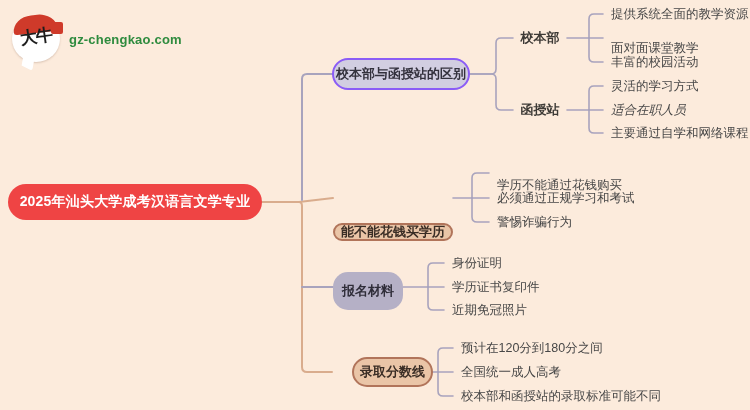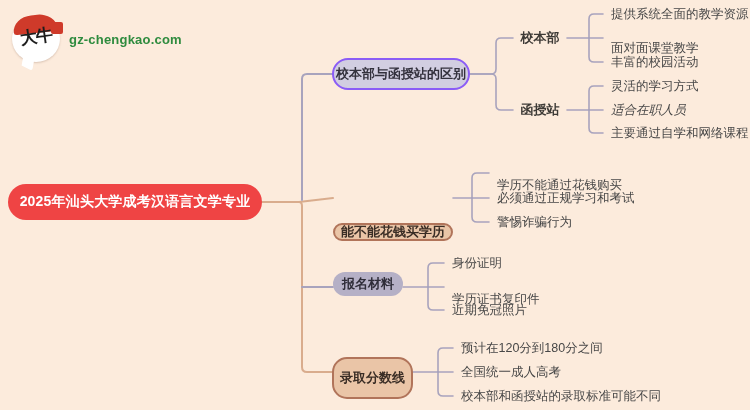--- a/index.html
+++ b/index.html
@@ -28,23 +28,23 @@
   .logo-sub{font-size:13px;font-weight:bold;color:#2e8b3e;margin-top:2px;letter-spacing:.2px;}
 
   
   .pill{display:flex;align-items:center;justify-content:center;white-space:nowrap;font-weight:bold;}
   .root-pill{left:8px;top:184px;width:254px;height:36px;border-radius:18px;background:#ef4444;
              color:#ffffff;font-size:14px;letter-spacing:.2px;}
   .pill-lav{left:332px;top:58px;width:138px;height:32px;border-radius:16px;background:#d2cee1;
             border:2px solid #8b5cf6;color:#33313d;font-size:13px;}
   .pill-tan2{left:333px;top:183px;width:120px;height:18px;border-radius:15px;background:#eac5a7;
              border:2px solid #b1745a;color:#3a2d25;font-size:13px;margin-top:40px;}
-  .pill-gray{left:333px;top:272px;width:70px;height:24px;border-radius:15px;background:#b5b0c6;
+  .pill-gray{left:333px;top:272px;width:70px;height:38px;border-radius:15px;background:#b5b0c6;
              color:#2f2d39;font-size:13px;}
-  .pill-tan4{left:332px;top:357px;width:81px;height:42px;border-radius:15px;background:#eac5a7;
+  .pill-tan4{left:352px;top:357px;width:81px;height:30px;border-radius:15px;background:#eac5a7;
              border:2px solid #b1745a;color:#3a2d25;font-size:13px;}
 
   
   .grp{width:58px;height:18px;line-height:18px;text-align:center;font-size:13px;font-weight:bold;color:#3d3a36;white-space:nowrap;}
   .leaf{height:18px;line-height:18px;font-size:12.5px;color:#474747;white-space:nowrap;}
 </style>
 </head>
 <body>
 
 <div id="stage">
@@ -117,20 +117,20 @@
 
   <div class="node leaf" style="left:611px;top:77px;">灵活的学习方式</div>
   <div class="node leaf" style="left:611px;top:101px;font-style:italic;">适合在职人员</div>
   <div class="node leaf" style="left:611px;top:124px;">主要通过自学和网络课程</div>
 
   <div class="node leaf" style="left:497px;top:176px;">学历不能通过花钱购买</div>
   <div class="node leaf" style="left:497px;top:189px;">必须通过正规学习和考试</div>
   <div class="node leaf" style="left:497px;top:213px;">警惕诈骗行为</div>
 
   <div class="node leaf" style="left:452px;top:254px;text-align:center;">身份证明</div>
-  <div class="node leaf" style="left:452px;top:290px;">学历证书复印件</div>
+  <div class="node leaf" style="left:452px;top:278px;">学历证书复印件</div>
   <div class="node leaf" style="left:452px;top:301px;">近期免冠照片</div>
 
   <div class="node leaf" style="left:461px;top:339px;">预计在120分到180分之间</div>
   <div class="node leaf" style="left:461px;top:363px;">全国统一成人高考</div>
   <div class="node leaf" style="left:461px;top:387px;">校本部和函授站的录取标准可能不同</div>
 
 </div>
 
 </body></html>

